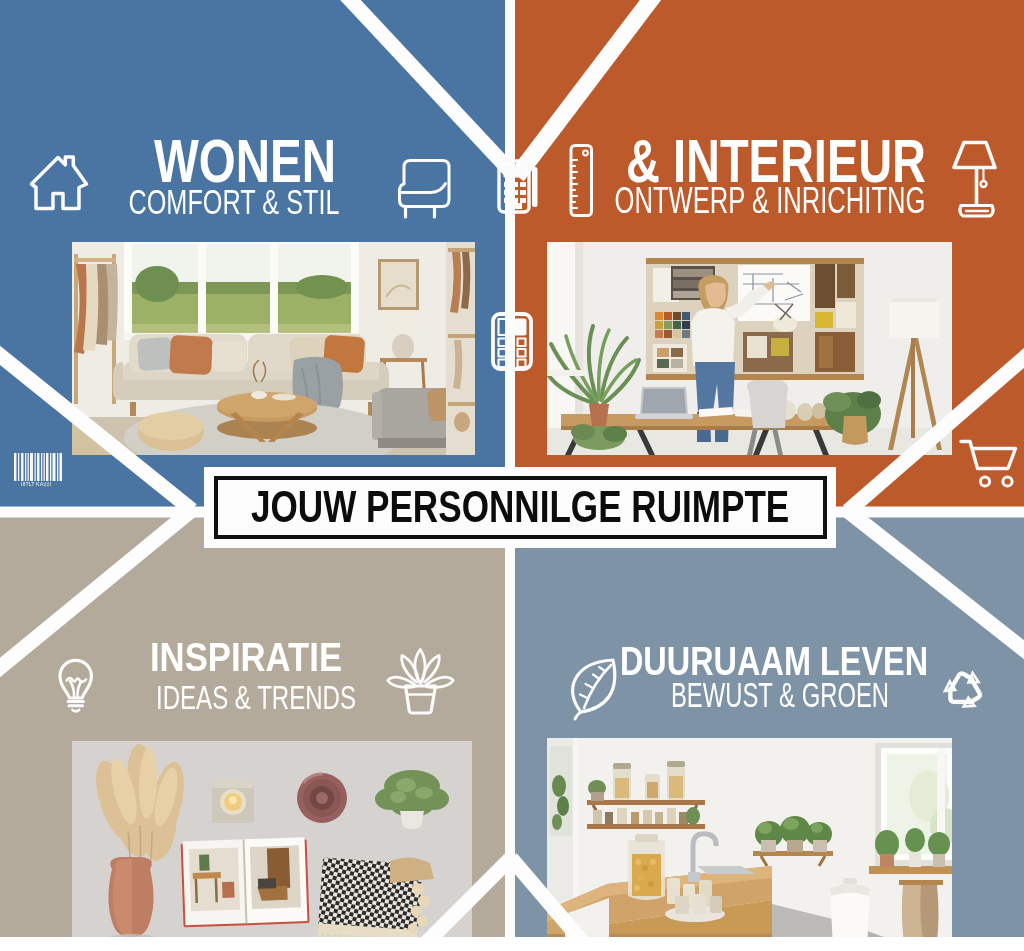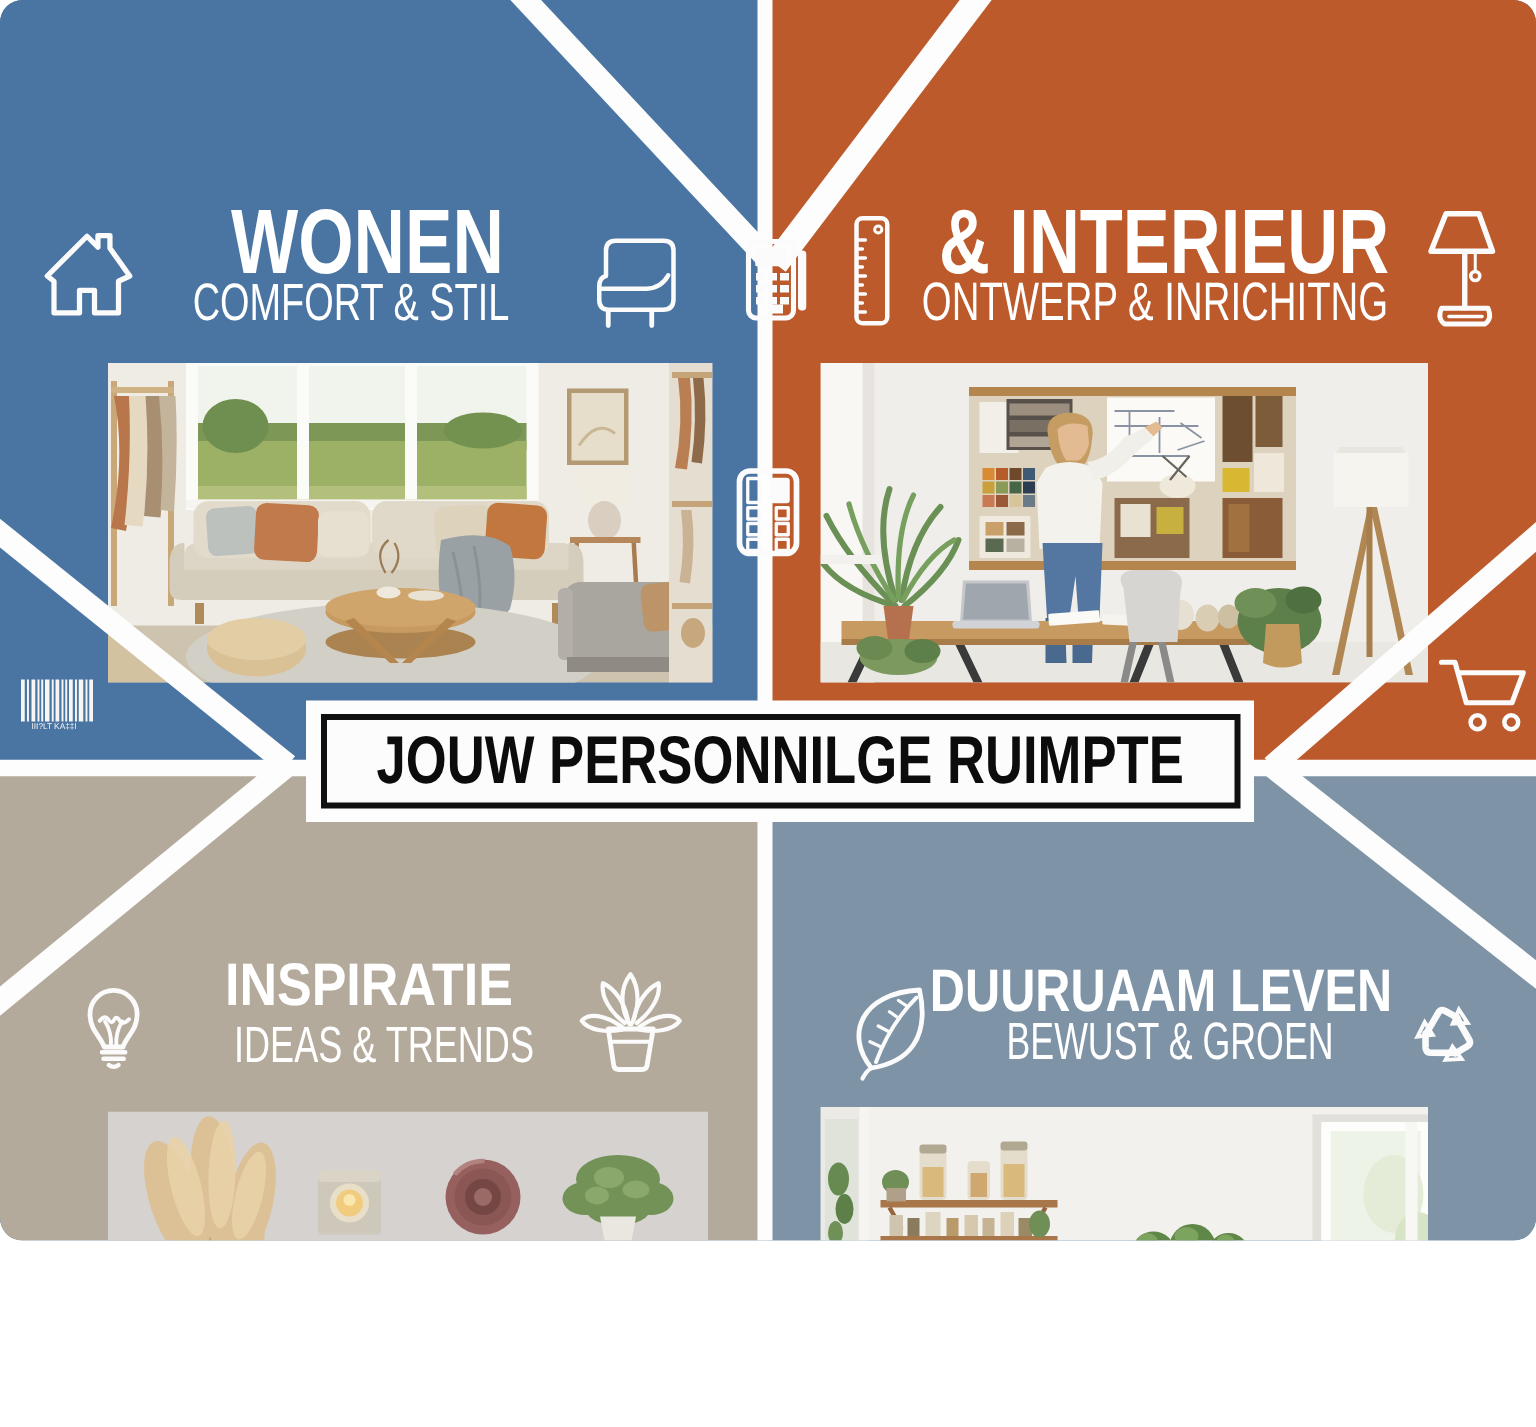--- a/index.html
+++ b/index.html
@@ -1,16 +1,16 @@
 <!DOCTYPE html>
 <html><head>
 <meta charset="utf-8">
 <style>
   html,body{margin:0;padding:0;}
-  #canvas{position:relative;width:1024px;height:827px;overflow:hidden;background:#4a75a2;font-family:"Liberation Sans",sans-serif;border-radius:15px;}
+  #canvas{position:relative;width:1024px;height:937px;overflow:hidden;background:#4a75a2;font-family:"Liberation Sans",sans-serif;}
   .abs{position:absolute;}
   .ttl{position:absolute;color:#fff;font-weight:bold;white-space:nowrap;line-height:1;}
   .sub{position:absolute;color:#fff;font-weight:normal;white-space:nowrap;line-height:1;}
 </style>
 </head>
 <body>
 <div id="canvas">
 
   <div class="abs" style="left:0;top:0;width:512px;height:512px;background:#4a75a2;"></div>
   <div class="abs" style="left:512px;top:0;width:512px;height:512px;background:#bc5a2b;"></div>

